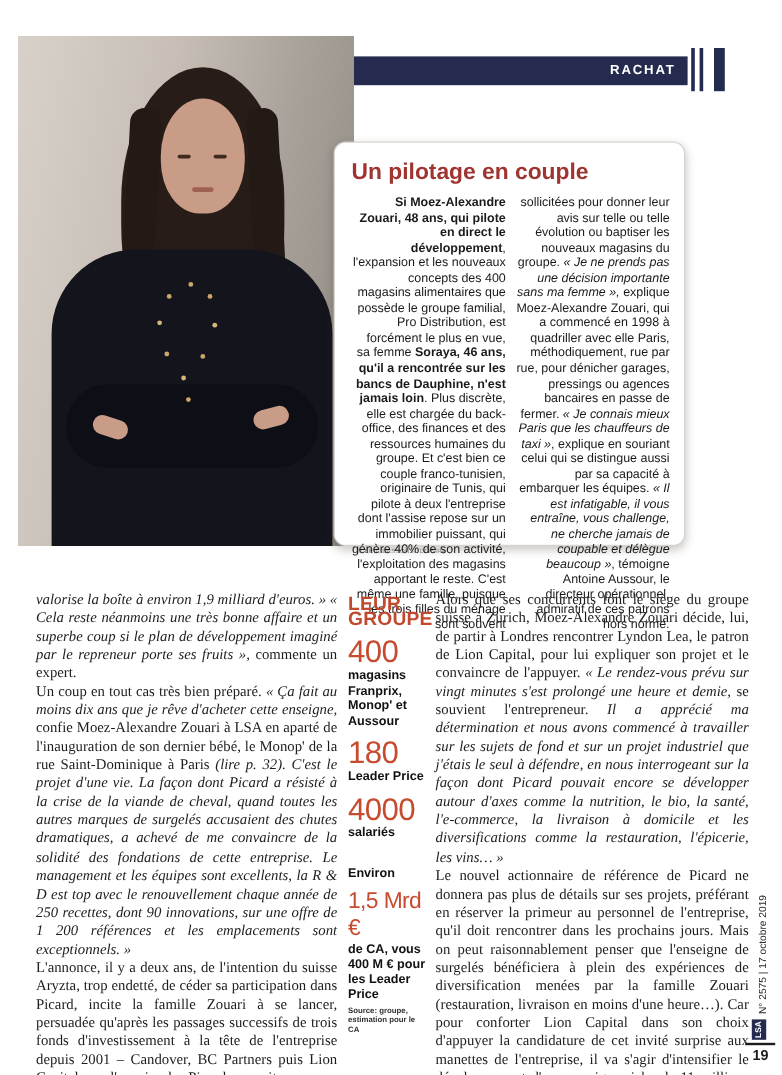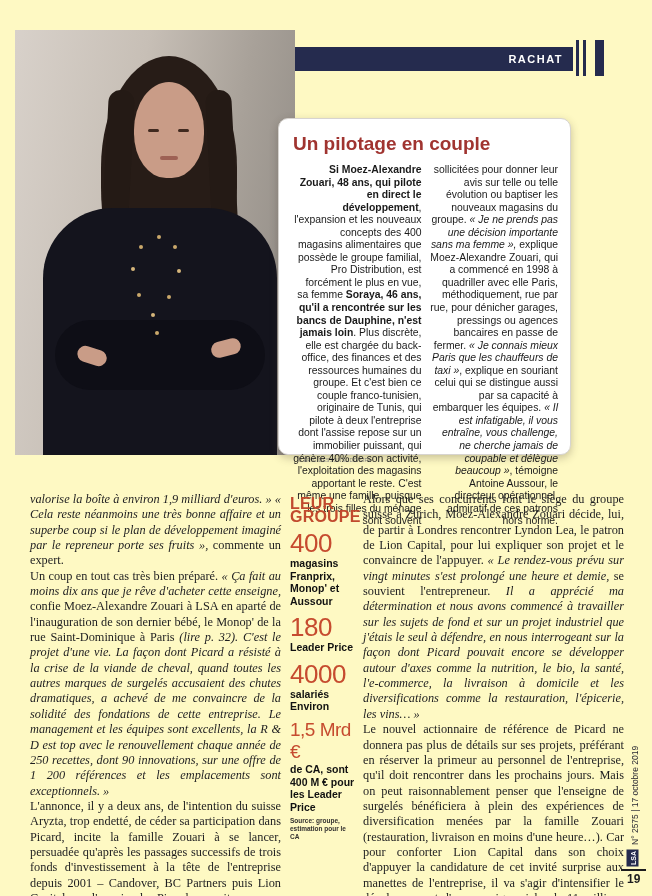--- a/index.html
+++ b/index.html
@@ -1,16 +1,16 @@
 <!DOCTYPE html>
 <html><head>
 <meta charset="utf-8">
 <style>
   html,body{margin:0;padding:0;background:#e9e9e9;}
-  .page{position:relative;width:652px;height:896px;background:#fef9c3;overflow:hidden;
+  .page{position:relative;width:652px;height:896px;background:#ffffff;overflow:hidden;
         font-family:"Liberation Sans",sans-serif;color:#1c1c1e;margin:0 auto;}
   
   .kicker-bar{position:absolute;left:295px;top:47px;width:278px;height:24px;background:#252b4e;
               display:flex;align-items:center;justify-content:flex-end;padding-right:10px;box-sizing:border-box;}
   .kicker-bar span{color:#fff;font-size:11px;letter-spacing:1.5px;font-weight:bold;}
   .stripe{position:absolute;top:40px;height:36px;background:#252b4e;}
   .s1{left:576px;width:3px;} .s2{left:583px;width:3px;} .s3{left:595px;width:9px;}
   
   .photo{position:absolute;left:15px;top:30px;width:280px;height:425px;overflow:hidden;
          background:linear-gradient(100deg,#d8d1ca 0%,#c7bfb6 38%,#a8a199 68%,#8d8882 100%);}
@@ -49,21 +49,21 @@
   .colR{position:absolute;left:363px;top:492px;width:261px;}
   .serif p{margin:0;}
   .subhead{font-family:"Liberation Sans",sans-serif;font-size:12.5px;font-weight:bold;
            color:#8d2b27;margin:7px 0 3px 0 !important;text-align:left;}
   
   .stats{position:absolute;left:290px;top:498px;width:66px;}
   .stats .hd{color:#c14a2e;font-weight:bold;font-size:16px;line-height:12.5px;letter-spacing:.2px;}
   .stats .num{color:#c64b2f;font-size:26px;line-height:27px;font-weight:normal;letter-spacing:-.5px;margin-top:7px;}
   .stats .num.small{font-size:19px;line-height:22px;}
   .stats .lbl{font-weight:bold;font-size:10.5px;line-height:12.5px;color:#111;}
-  .stats .pre{font-weight:bold;font-size:10.5px;margin-top:0;color:#111;}
+  .stats .pre{font-weight:bold;font-size:10.5px;margin-top:22px;color:#111;}
   .stats .src{font-weight:bold;font-size:6.5px;line-height:8px;color:#33312f;margin-top:4px;}
   
   .issue-vert{position:absolute;left:630px;top:845px;transform:rotate(-90deg);transform-origin:left top;
               white-space:nowrap;font-size:8.5px;color:#2a2a33;width:120px;}
   .lsa-logo{position:absolute;left:624px;top:852px;width:17px;height:12px;background:#252b4e;color:#fff;
             font-size:7px;font-weight:bold;display:flex;align-items:center;justify-content:center;
             transform:rotate(-90deg);}
   .folio-rule{position:absolute;left:621px;top:869px;width:25px;height:1.5px;background:#1c1c1e;}
   .folio{position:absolute;left:627px;top:872px;font-size:12px;font-weight:bold;color:#1c1c1e;}
 </style>
@@ -113,21 +113,21 @@
   <div class="stats">
     <div class="hd">LEUR GROUPE</div>
     <div class="num">400</div>
     <div class="lbl">magasins Franprix, Monop' et Aussour</div>
     <div class="num">180</div>
     <div class="lbl">Leader Price</div>
     <div class="num">4000</div>
     <div class="lbl">salariés</div>
     <div class="pre">Environ</div>
     <div class="num small">1,5 Mrd €</div>
-    <div class="lbl"><span>de CA, sont </span><span class="b">400 M €</span><span> pour les Leader Price</span></div>
+    <div class="lbl"><span>de CA, vous </span><span class="b">400 M €</span><span> pour les Leader Price</span></div>
     <div class="src">Source: groupe, estimation pour le CA</div>
   </div>
 
   <div class="colR serif">
     <p><span>Alors que ses concurrents font le siège du groupe suisse à Zurich, Moez-Alexandre Zouari décide, lui, de partir à Londres rencontrer Lyndon Lea, le patron de Lion Capital, pour lui expliquer son projet et le convaincre de l'appuyer. </span><span class="i">« Le rendez-vous prévu sur vingt minutes s'est prolongé une heure et demie, </span><span>se souvient l'entrepreneur. </span><span class="i">Il a apprécié ma détermination et nous avons commencé à travailler sur les sujets de fond et sur un projet industriel que j'étais le seul à défendre, en nous interrogeant sur la façon dont Picard pouvait encore se développer autour d'axes comme la nutrition, le bio, la santé, l'e-commerce, la livraison à domicile et les diversifications comme la restauration, l'épicerie, les vins… »</span></p>
     <p><span><span>Le nouvel actionnaire de référence de Picard ne donnera pas plus de détails sur ses projets, préférant en réserver la primeur au personnel de l'entreprise, qu'il doit rencontrer dans les prochains jours. Mais on peut raisonnablement penser que l'enseigne de surgelés bénéficiera à plein des expériences de diversification menées par la famille Zouari (restauration, livraison en moins d'une heure…). Car pour conforter Lion Capital dans son choix d'appuyer la candidature de cet invité surprise aux manettes de l'entreprise, il va s'agir d'intensifier le développement d'une enseigne riche de 11 millions de clients, portée par des tendances favorables et dont le chiffre </span></span></p>
   </div>
 
   <div class="issue-vert">N° 2575 | 17 octobre 2019</div>
   <div class="lsa-logo">LSA</div>

